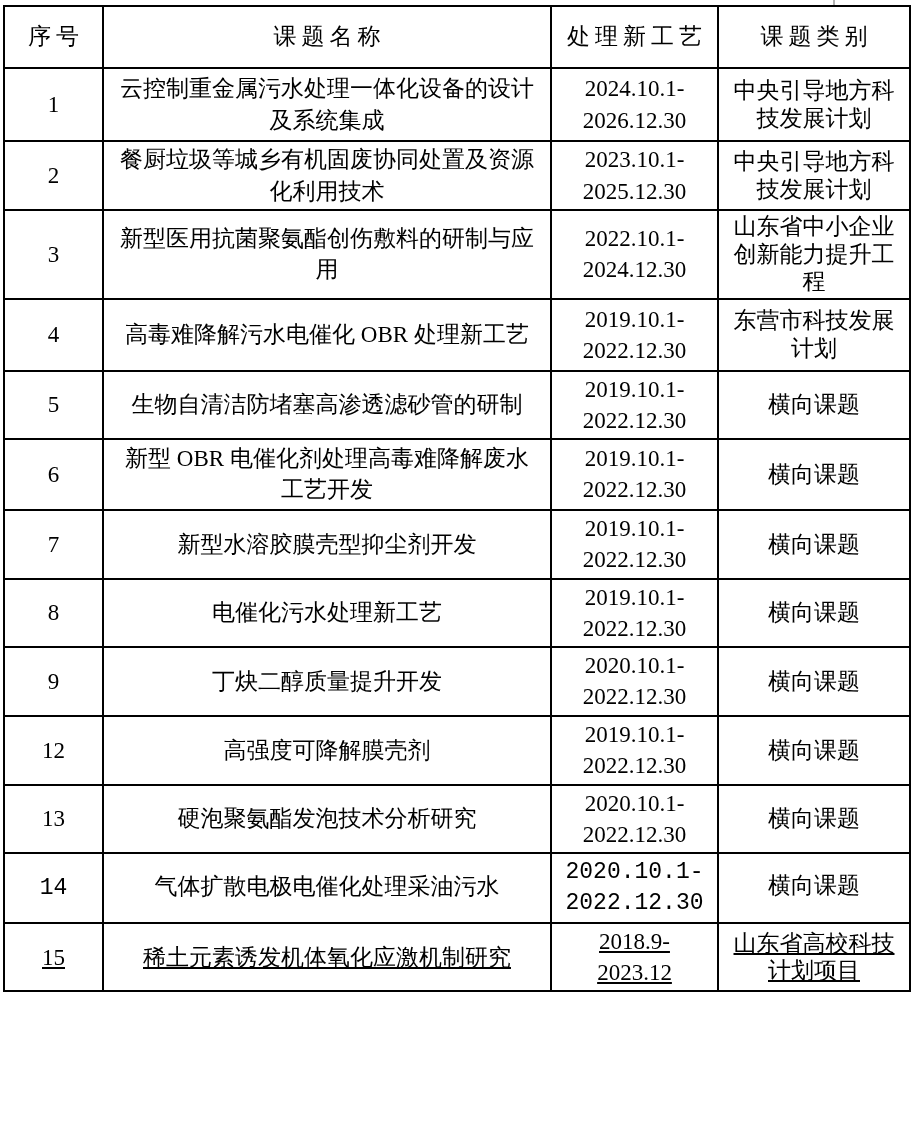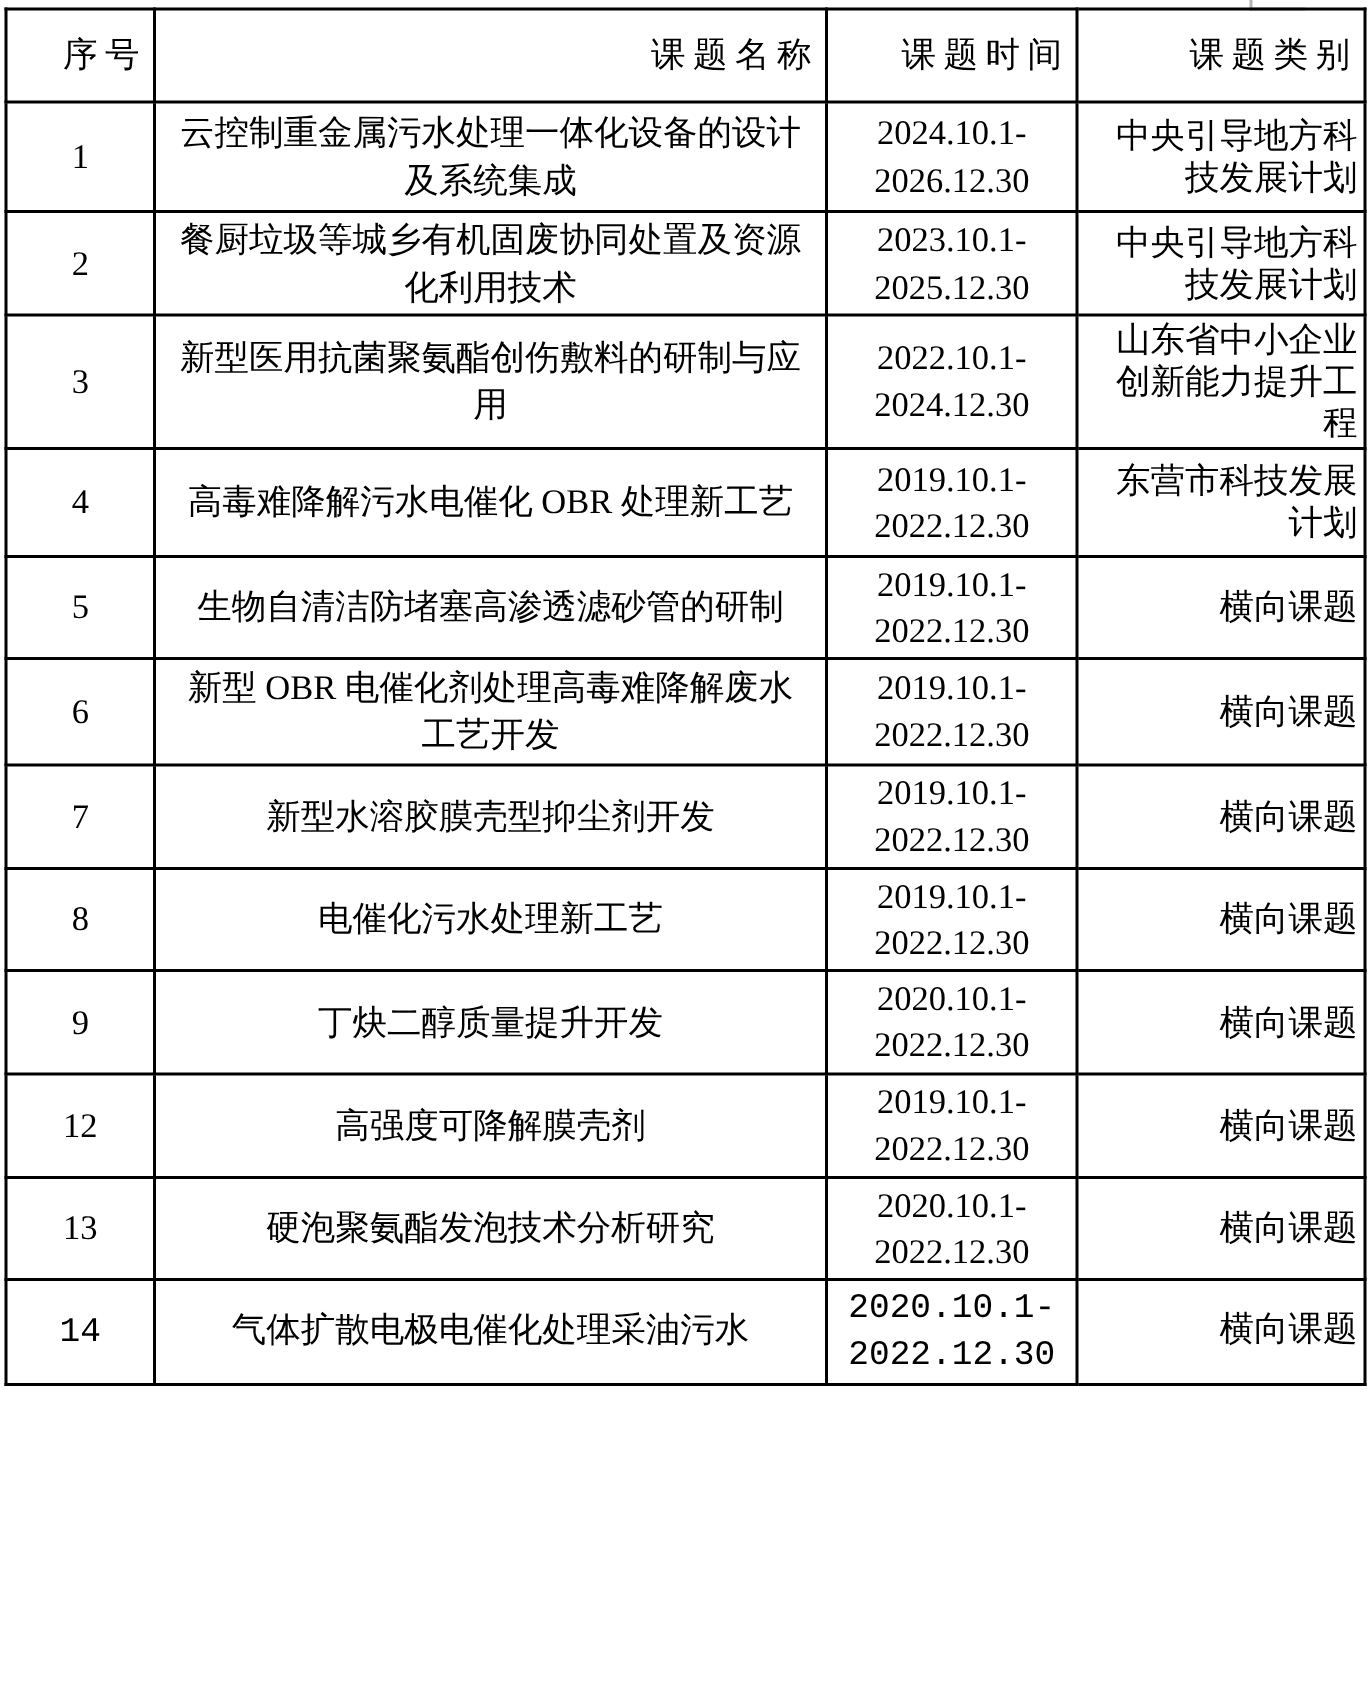--- a/index.html
+++ b/index.html
@@ -32,26 +32,24 @@
     font-size: 23px;
     font-weight: normal;
     line-height: 1.35;
     padding: 2px 4px;
     white-space: pre-line;
     overflow: hidden;
   }
   table.projects th {
     letter-spacing: 5px;
     padding-left: 9px; 
-    text-align: right;
   }
   
   table.projects td.col-category {
     line-height: 1.2;
-    text-align: right;
   }
   thead tr        { height: 62px; }
   tbody tr:nth-child(1)  { height: 73px; }
   tbody tr:nth-child(2)  { height: 69px; }
   tbody tr:nth-child(3)  { height: 86px; }
   tbody tr:nth-child(4)  { height: 72px; }
   tbody tr:nth-child(5)  { height: 68px; }
   tbody tr:nth-child(6)  { height: 71px; }
   tbody tr:nth-child(7)  { height: 69px; }
   tbody tr:nth-child(8)  { height: 67px; }
@@ -83,21 +81,21 @@
     <colgroup>
       <col style="width:99px">
       <col style="width:448px">
       <col style="width:167px">
       <col style="width:192px">
     </colgroup>
     <thead>
       <tr>
         <th>序号</th>
         <th>课题名称</th>
-        <th>课题时间</th>
+        <th>处理新工艺</th>
         <th>课题类别</th>
       </tr>
     </thead>
     <tbody>
       <tr>
         <td class="col-serial">1</td>
         <td class="col-name">云控制重金属污水处理一体化设备的设计
 及系统集成</td>
         <td class="col-time">2024.10.1-
 2026.12.30</td>
@@ -181,15 +179,23 @@
 2022.12.30</td>
         <td class="col-category">横向课题</td>
       </tr>
       <tr>
         <td class="col-serial">14</td>
         <td class="col-name">气体扩散电极电催化处理采油污水</td>
         <td class="col-time">2020.10.1-
 2022.12.30</td>
         <td class="col-category">横向课题</td>
       </tr>
+      <tr>
+        <td class="col-serial">15</td>
+        <td class="col-name">稀土元素诱发机体氧化应激机制研究</td>
+        <td class="col-time">2018.9-
+2023.12</td>
+        <td class="col-category">山东省高校科技
+计划项目</td>
+      </tr>
     </tbody>
   </table>
 </div>
 
 </body></html>

